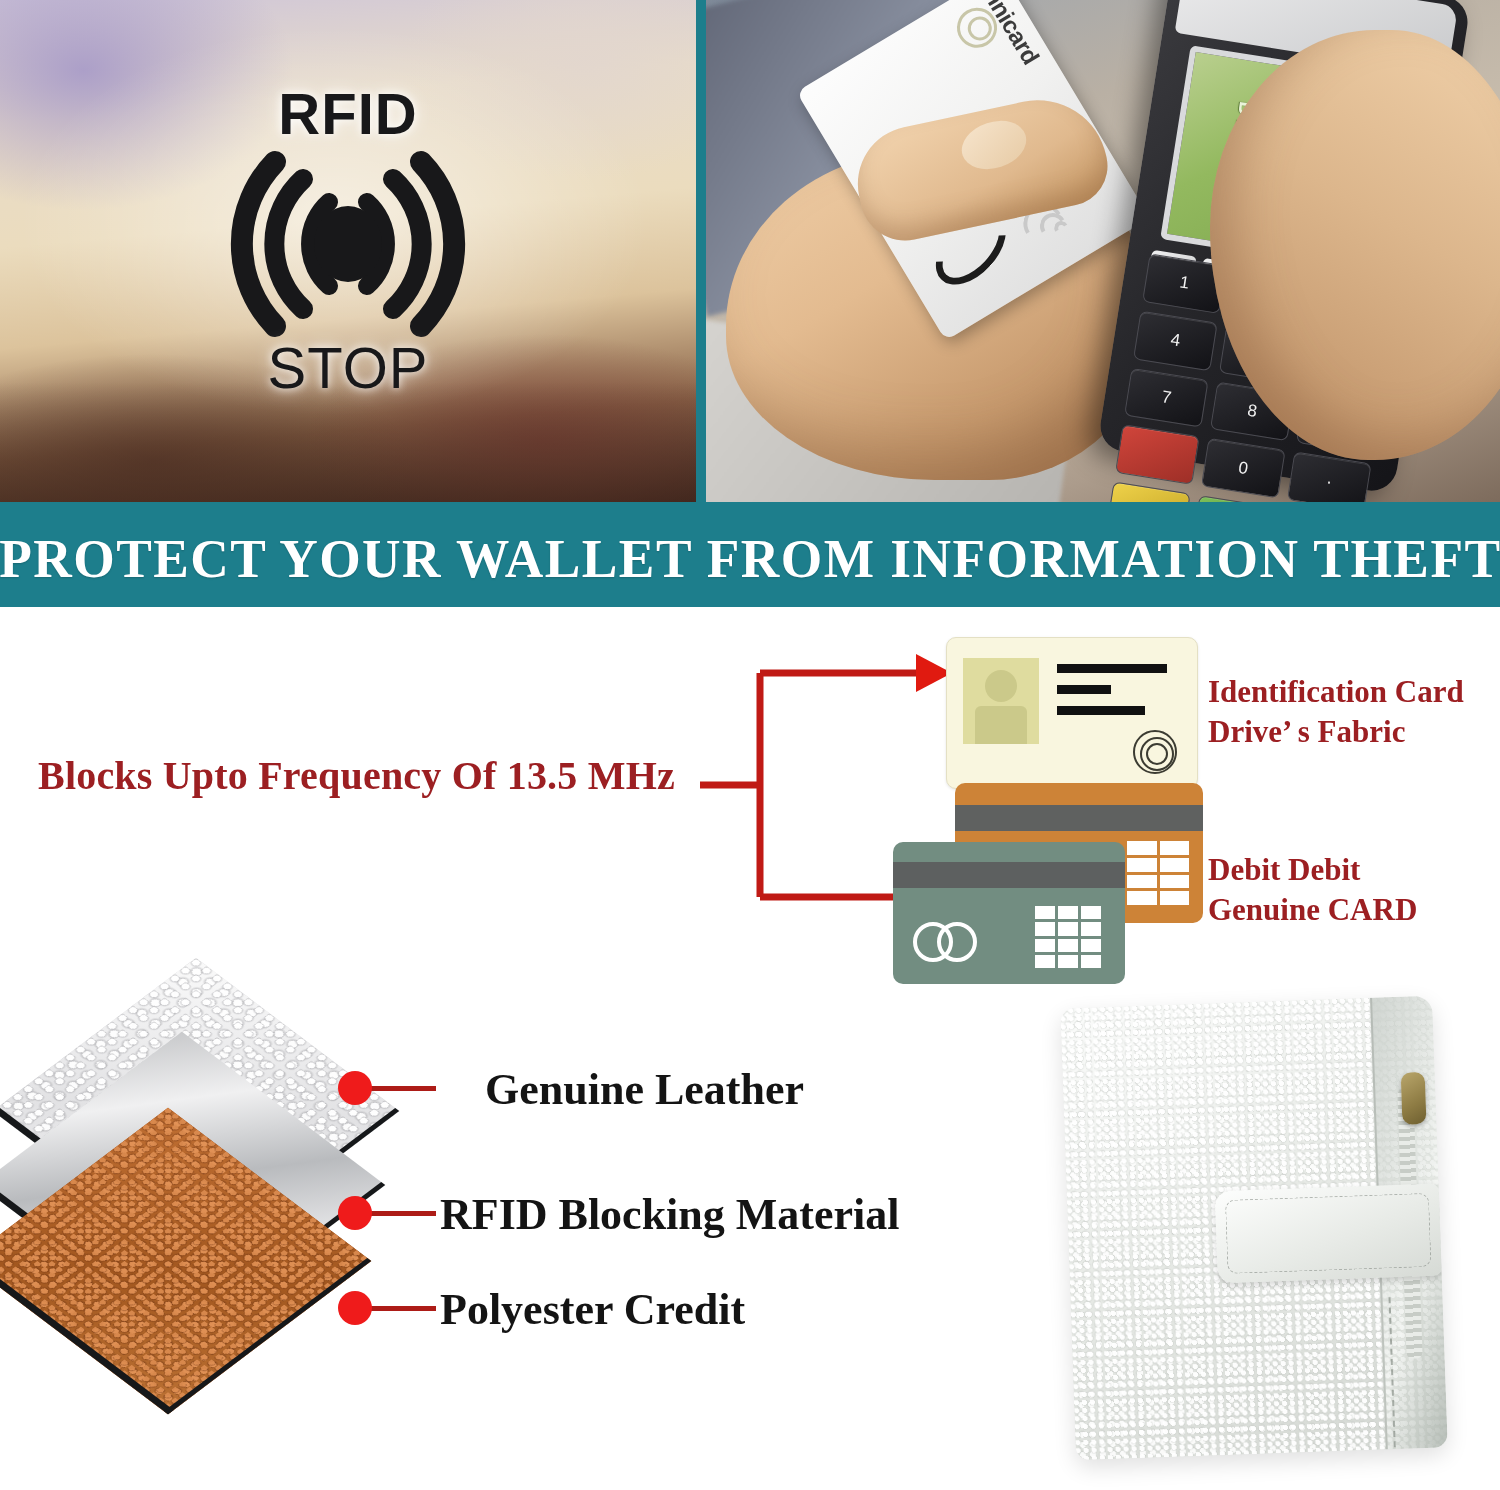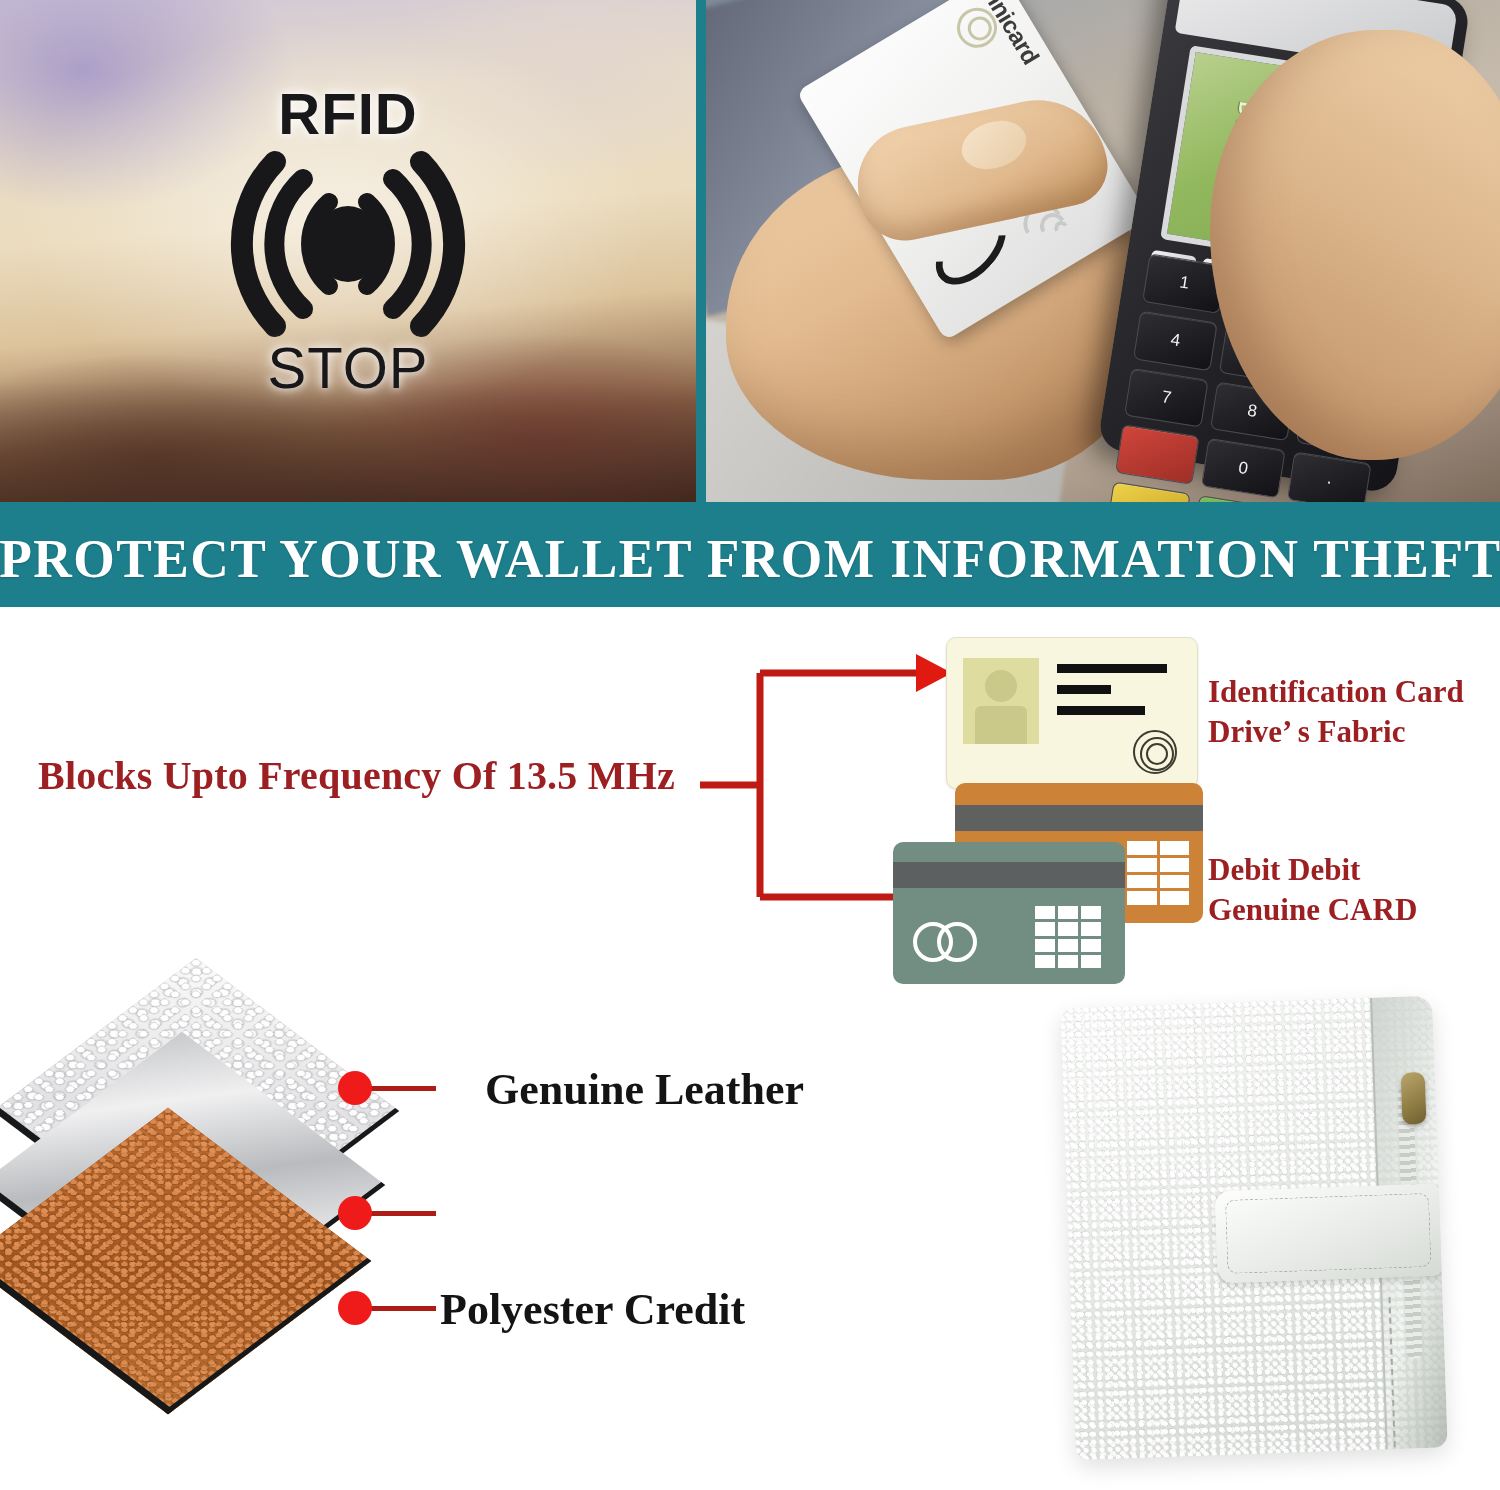--- a/index.html
+++ b/index.html
@@ -717,20 +717,21 @@
   </div>
 
   <div class="dot dot-1"></div>
   <div class="dot dot-2"></div>
   <div class="dot dot-3"></div>
   <div class="lead lead-1"></div>
   <div class="lead lead-2"></div>
   <div class="lead lead-3"></div>
 
   <div class="layer-label label-1">Genuine Leather</div>
+  <div class="layer-label label-2">RFID Blocking Material</div>
   <div class="layer-label label-3">Polyester Credit</div>
 
   <div class="wallet">
     <div class="wallet-spine"></div>
     <div class="wallet-fold"></div>
     <div class="wallet-zip"></div>
     <div class="wallet-pull"></div>
     <div class="wallet-strap"></div>
     <div class="wallet-stitch"></div>
   </div>

